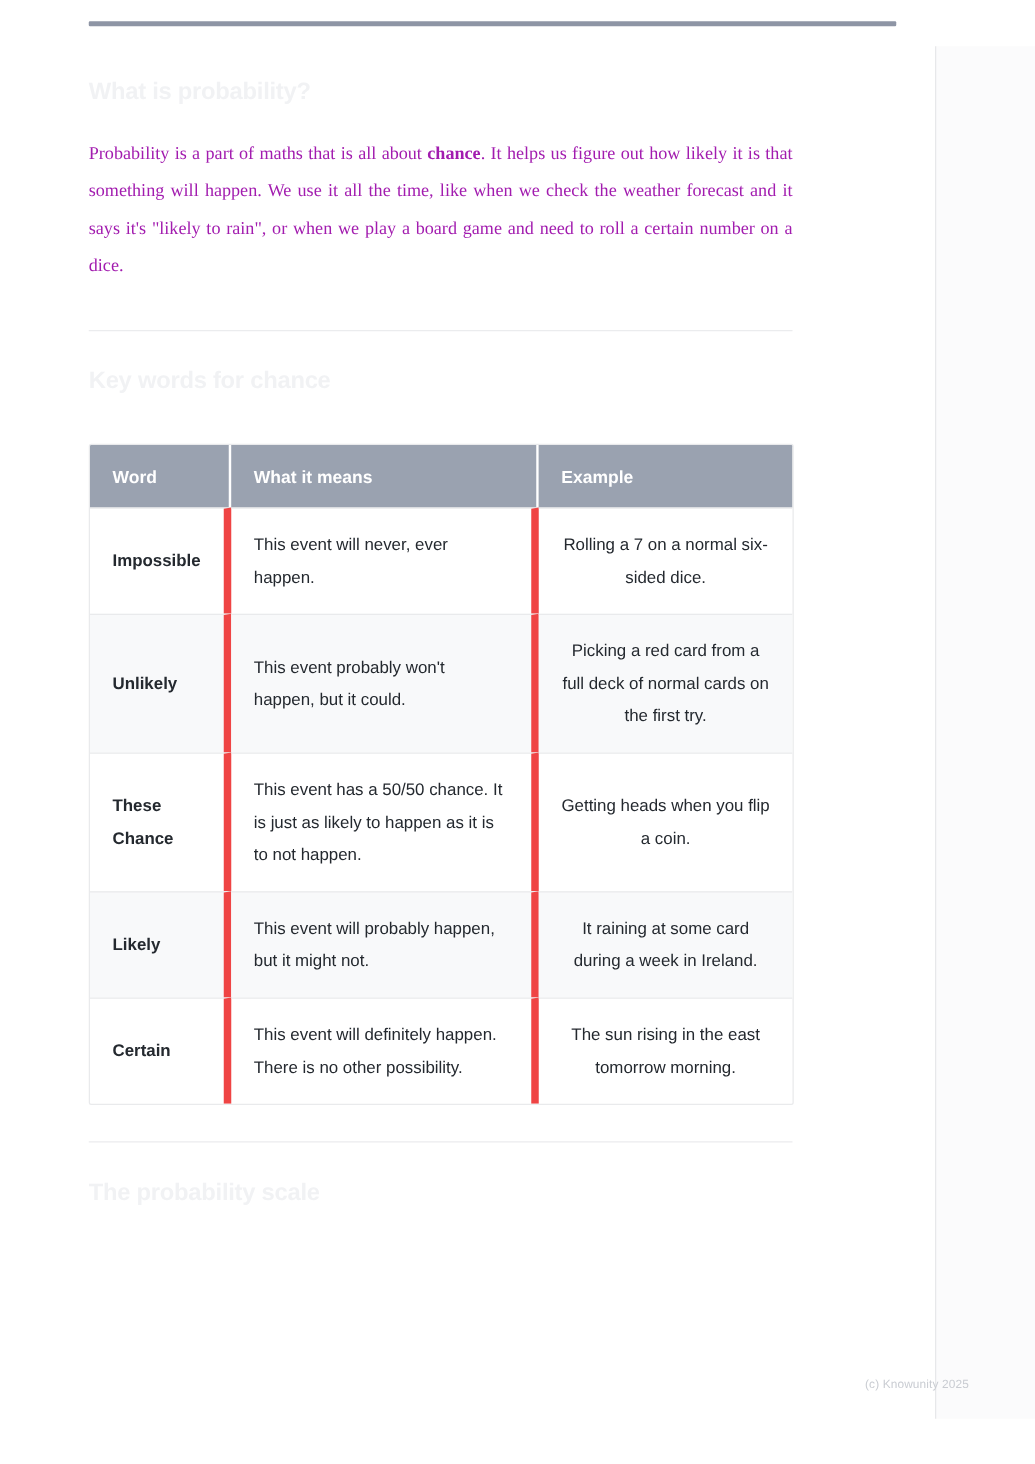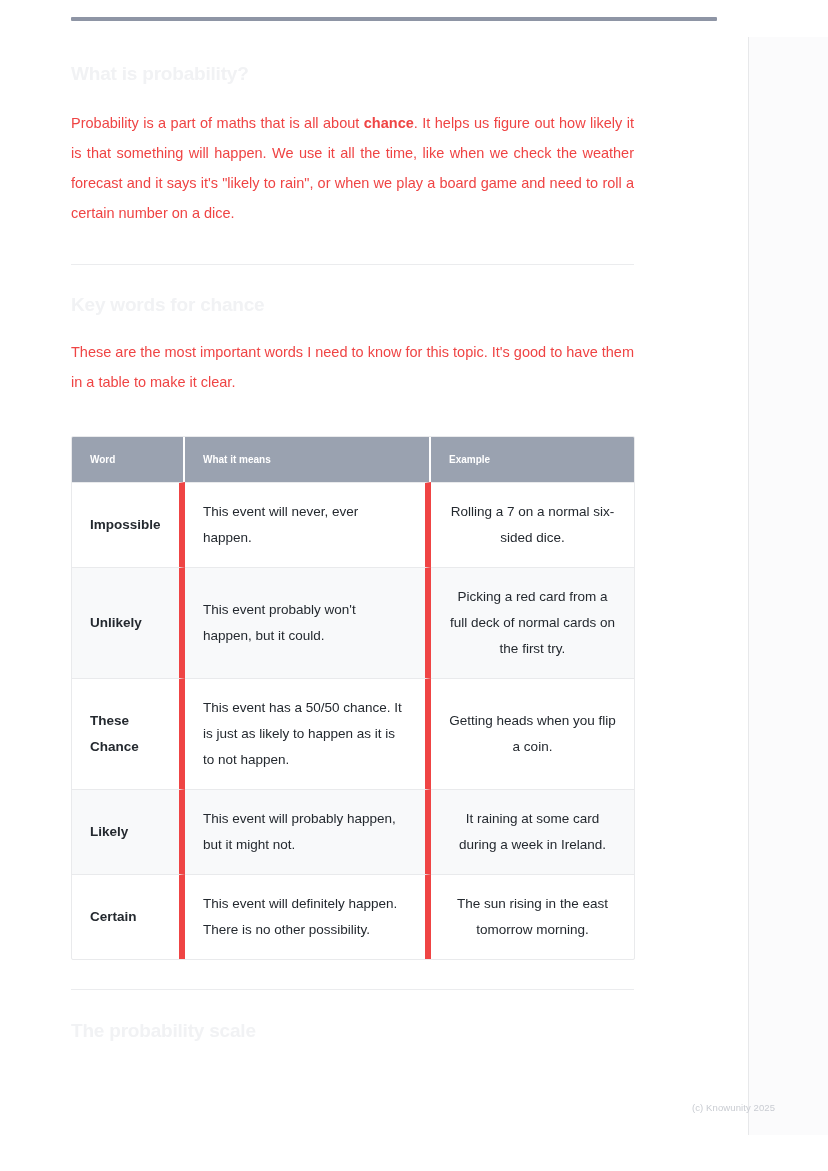--- a/index.html
+++ b/index.html
@@ -64,23 +64,24 @@
 
   #heading-what-is {
     padding-top: 42px;
   }
 
   .body-text {
     margin: 0;
     width: 563px;
     font-size: 14.5px;
     line-height: 30px;
-    color: #ef4444;
+    color: #a21caf;
     text-align: justify;
     text-justify: inter-word;
+    font-family: Liberation Serif, serif;
   }
 
   #para-intro {
     padding-top: 23px;
   }
 
   .rule {
     width: 563px;
     height: 1px;
     background: #ebecee;
@@ -103,21 +104,21 @@
     overflow: hidden;
     background: #ffffff;
   }
   #vocab-table col.c1 { width: 113px; }
   #vocab-table col.c2 { width: 246px; }
   #vocab-table col.c3 { width: 203px; }
 
   #vocab-table thead th {
     background: #9aa2b0;
     color: #ffffff;
-    font-size: 10px;
+    font-size: 14px;
     font-weight: bold;
     text-align: left;
     padding: 17px 18px 17px 18px;
     border-right: 2px solid #ffffff;
     box-sizing: border-box;
     vertical-align: middle;
   }
   #vocab-table thead th:last-child { border-right: none; }
 
   #vocab-table tbody td {
@@ -163,21 +164,20 @@
   <div id="title-rule"></div>
 
   <h2 id="heading-what-is" class="section-heading">What is probability?</h2>
 
   <p id="para-intro" class="body-text"><span>Probability is a part of maths that is all about </span><b>chance</b><span>. It helps us figure out how likely it is that something will happen. We use it all the time, like when we check the weather forecast and it says it's "likely to rain", or when we play a board game and need to roll a certain number on a dice.</span></p>
 
   <div id="rule-1" class="rule"></div>
 
   <h2 id="heading-key-words" class="section-heading">Key words for chance</h2>
 
-  <p id="para-key-words" class="body-text">These are the most important words I need to know for this topic. It's good to have them in a table to make it clear.</p>
 
   <table id="vocab-table">
     <colgroup>
       <col class="c1">
         <col class="c2">
         <col class="c3">
     </colgroup>
     <thead>
       <tr>
         <th>Word</th>

